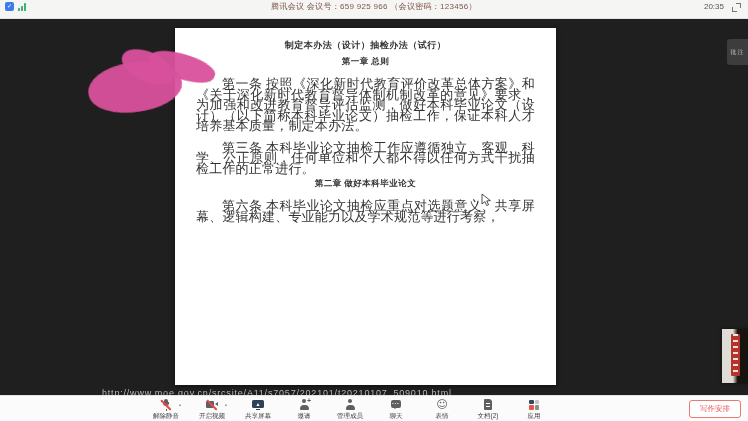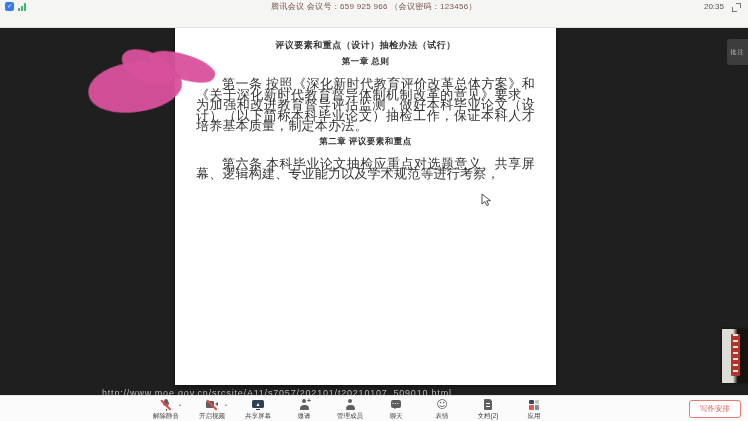--- a/index.html
+++ b/index.html
@@ -1,20 +1,20 @@
 <!DOCTYPE html>
 <html><head>
 <meta charset="utf-8">
 <style>
   * { margin:0; padding:0; box-sizing:border-box; }
   html,body { width:748px; height:421px; overflow:hidden; }
   body { position:relative; background:#232323; font-family:"Liberation Sans", sans-serif; }
 
   
-  .titlebar { position:absolute; top:0; left:0; width:748px; height:28px; background:#f5f5f4;
+  .titlebar { position:absolute; top:0; left:0; width:748px; height:19px; background:#f5f5f4;
               border-bottom:1px solid #e3e3e3; z-index:50; }
   .tb-left { position:absolute; left:5px; top:2px; display:flex; gap:4px; align-items:center; }
   .shield { width:9px; height:9px; background:#3b7bf0; border-radius:2px; color:#fff; font-size:6px;
             line-height:9px; text-align:center; }
   .signal { display:flex; align-items:flex-end; gap:1px; height:8px; }
   .signal i { display:block; width:2px; background:#3cb371; border-radius:0.5px; }
   .signal i:nth-child(1){height:3px;} .signal i:nth-child(2){height:5px;} .signal i:nth-child(3){height:8px;}
   .meeting-info { position:absolute; left:0; right:0; top:0; height:14px; line-height:14px;
                   text-align:center; font-size:8px; color:#7d564a; letter-spacing:0.3px; }
   .tb-time { position:absolute; right:24px; top:0; height:14px; line-height:14px; font-size:8px; color:#555; }
@@ -142,24 +142,25 @@
   <div class="meeting-info">腾讯会议 会议号：659 925 966 （会议密码：123456）</div>
   <div class="tb-time">20:35</div>
   <div class="fs-icon"></div>
 </div>
 
 <div class="share-area">
 
   <div class="url-line">http://www.moe.gov.cn/srcsite/A11/s7057/202101/t20210107_509010.html</div>
 
   <div class="doc-page">
-    <div class="doc-title">评议要素和重点（设计）抽检办法（试行）</div>
+    <div class="doc-title">制定本办法（设计）抽检办法（试行）</div>
     <div class="doc-heading">第一章 总则</div>
     <div class="doc-para">第一条 按照《深化新时代教育评价改革总体方案》和《关于深化新时代教育督导体制机制改革的意见》要求，为加强和改进教育督导评估监测，做好本科毕业论文（设计）（以下简称本科毕业论文）抽检工作，保证本科人才培养基本质量，制定本办法。</div>
-    <div class="doc-heading">第二章 评议要素和重点</div>
+    <div class="doc-para">第三条 本科毕业论文抽检工作应遵循独立、客观、科学、公正原则，任何单位和个人都不得以任何方式干扰抽检工作的正常进行。</div>
+    <div class="doc-heading">第二章 做好本科毕业论文</div>
     <div class="doc-para">第六条 本科毕业论文抽检应重点对选题意义、共享屏幕、逻辑构建、专业能力以及学术规范等进行考察，</div>
   </div>
 
   <div class="stroke stroke-c"></div>
   <div class="stroke stroke-a"></div>
   <div class="stroke stroke-b"></div>
 
   <div class="cursor">
     <svg width="12" height="14" viewBox="0 0 12 14">
       <path d="M1,1 L1,11 L3.8,8.6 L5.8,12.6 L7.6,11.7 L5.7,7.9 L9.4,7.6 Z" fill="#ffffff" stroke="#222" stroke-width="0.8"></path>

